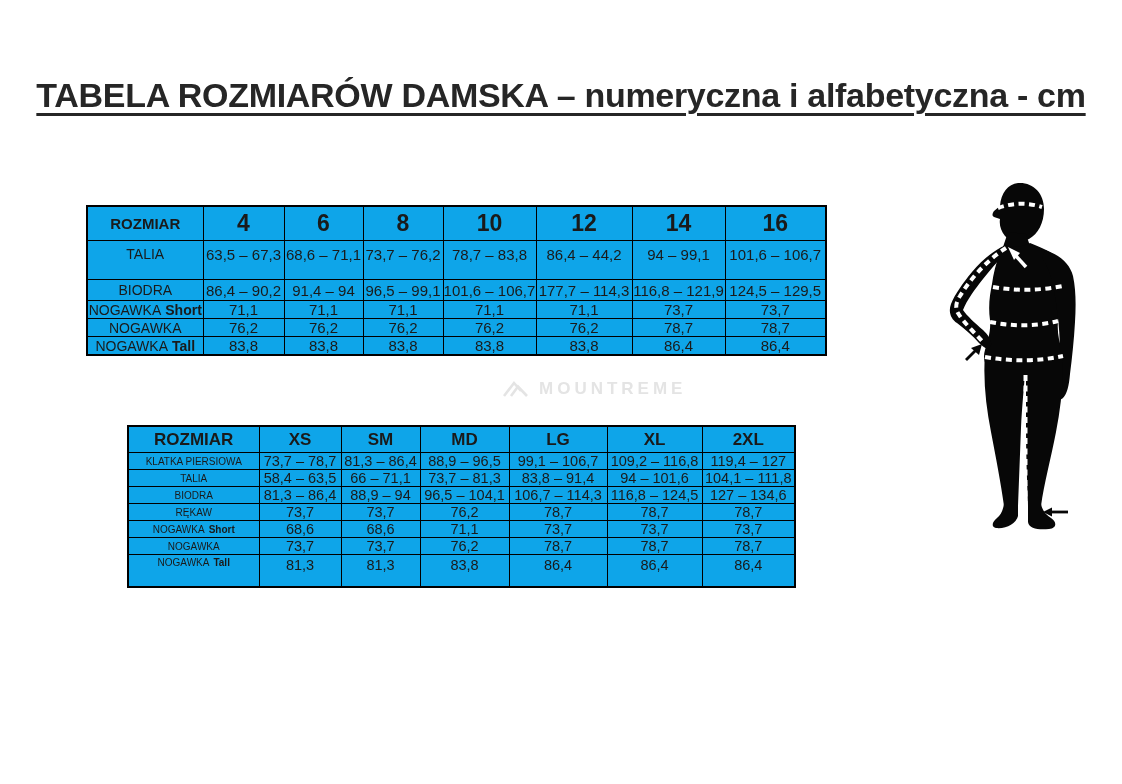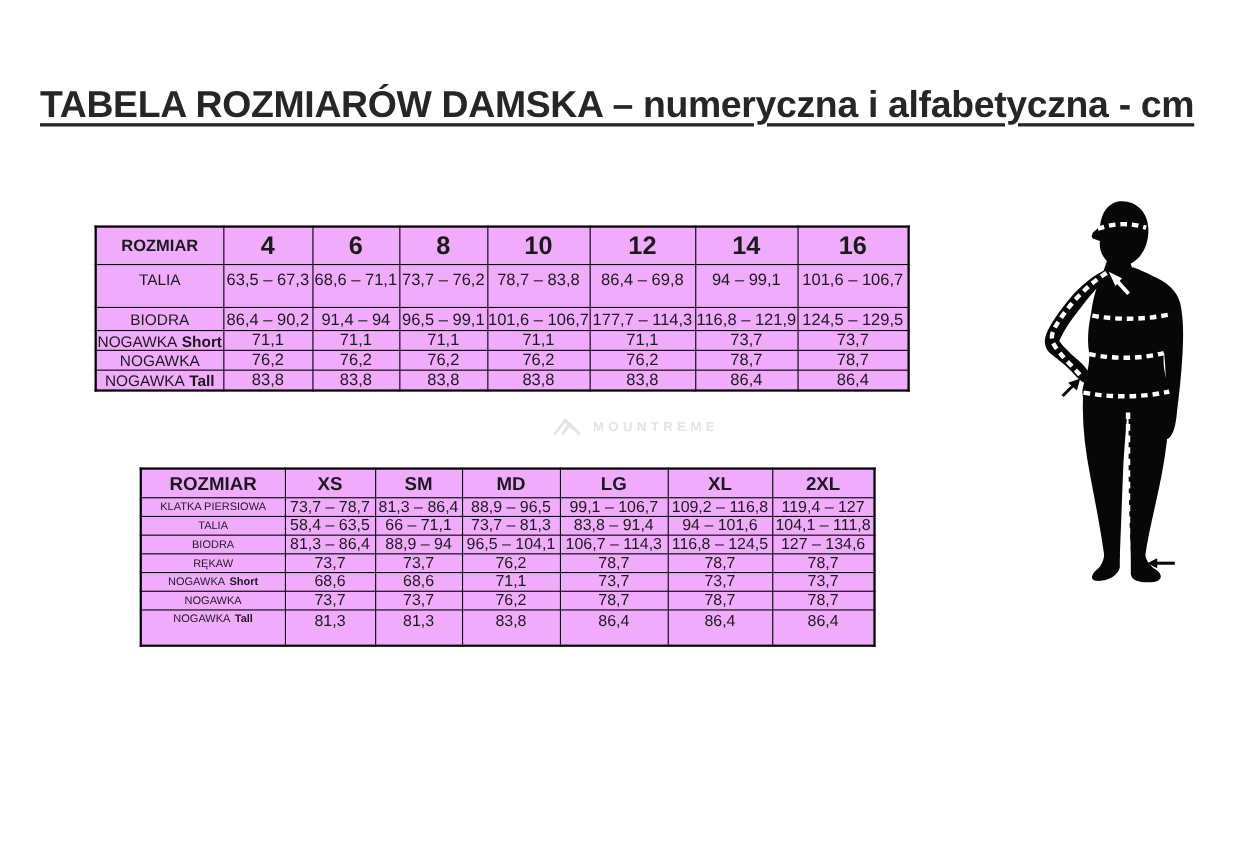--- a/index.html
+++ b/index.html
@@ -15,21 +15,21 @@
     text-align:center; font-size:34px; font-weight:bold; color:#262626;
     letter-spacing:-0.3px;
   }
   .title span {
     text-decoration:underline;
     text-decoration-thickness:3px;
     text-underline-offset:6px;
   }
 
   
-  table {border-collapse:collapse; table-layout:fixed; position:absolute; background:#f0abfc;}
+  table {border-collapse:collapse; table-layout:fixed; position:absolute; background:#0ea5e9;}
   td {
     border:1.5px solid #000; text-align:center; vertical-align:middle;
     padding:0; white-space:nowrap; overflow:hidden;
   }
   #t1 {left:86px; top:205px; width:739px; border:2px solid #000;}
   #t2 {left:127px; top:425px; width:667px; border:2px solid #000;}
 
   #t1 tr.hd td {height:33px;}
   #t1 td.corner {font-size:15px; font-weight:bold;}
   #t1 td.size-num {font-size:23px; font-weight:bold;}
@@ -46,21 +46,21 @@
   #t2 td.val {font-size:14.5px;}
 
   td.lbl b {font-weight:bold; margin-left:4px;}
   td.lbl b:empty {display:none; margin:0;}
 
   
   .wm {
     position:absolute; left:503px; top:379px;
     display:flex; align-items:center; gap:10px; color:#e4e4e4;
   }
-  .wm-text {font-size:12px; font-weight:bold; letter-spacing:4px;}
+  .wm-text {font-size:17px; font-weight:bold; letter-spacing:4px;}
 
   
   .figure {position:absolute; left:930px; top:160px; width:190px; height:400px;}
 </style>
 </head>
 <body>
 
 <div class="page">
 
   <div class="title"><span>TABELA ROZMIARÓW DAMSKA – numeryczna i alfabetyczna - cm</span></div>
@@ -86,21 +86,21 @@
       <td class="size-num">12</td>
       <td class="size-num">14</td>
       <td class="size-num">16</td>
     </tr>
     <tr class="tall">
       <td class="lbl"><span>TALIA</span></td>
       <td class="val">63,5 – 67,3</td>
       <td class="val">68,6 – 71,1</td>
       <td class="val">73,7 – 76,2</td>
       <td class="val">78,7 – 83,8</td>
-      <td class="val">86,4 – 69,8</td>
+      <td class="val">86,4 – 44,2</td>
       <td class="val">94 – 99,1</td>
       <td class="val">101,6 – 106,7</td>
     </tr>
     <tr class="mid">
       <td class="lbl"><span>BIODRA</span></td>
       <td class="val">86,4 – 90,2</td>
       <td class="val">91,4 – 94</td>
       <td class="val">96,5 – 99,1</td>
       <td class="val">101,6 – 106,7</td>
       <td class="val">177,7 – 114,3</td>

